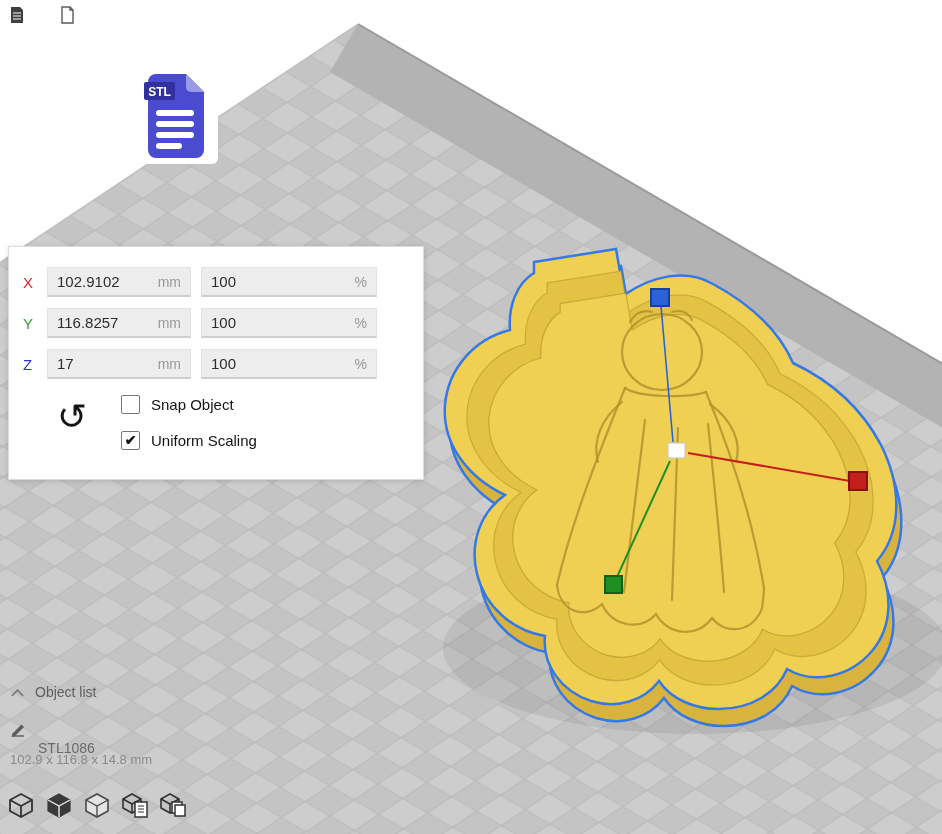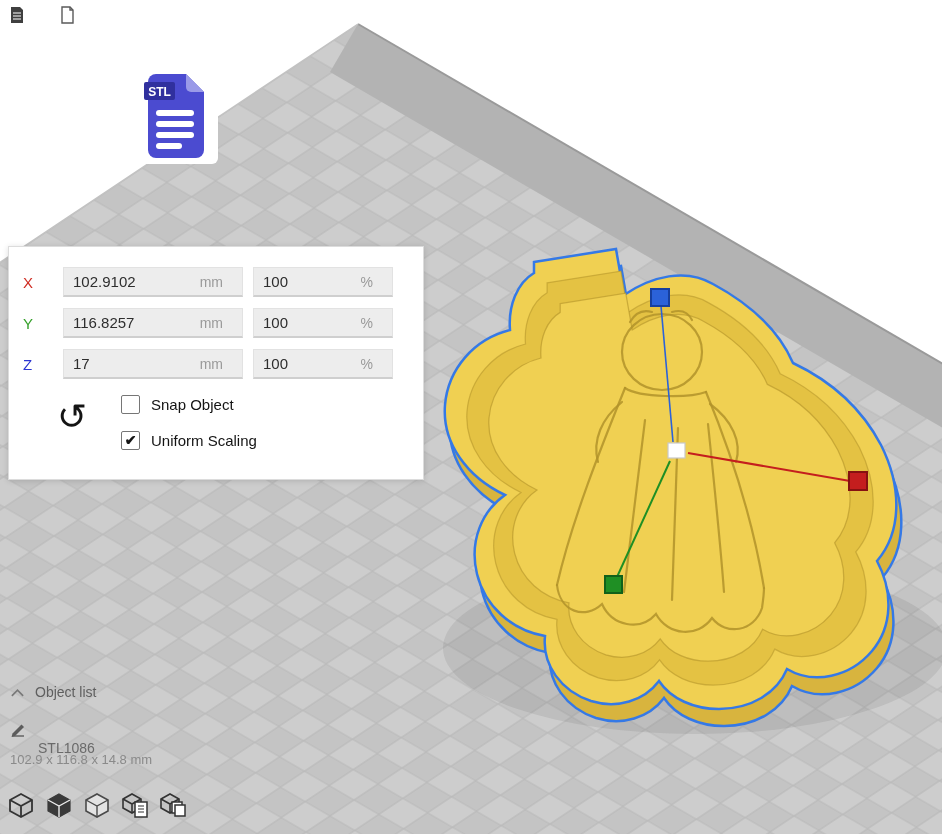--- a/index.html
+++ b/index.html
@@ -39,27 +39,27 @@
     box-shadow:0 1px 6px rgba(0,0,0,.14);z-index:10;
   }
   .srow{position:absolute;left:0;width:100%;height:30px;display:flex;align-items:center;}
   .srow.r0{top:20px;} .srow.r1{top:61px;} .srow.r2{top:102px;}
   .axis{width:20px;margin-left:14px;font-size:15px;}
   .axis-x{color:var(--axis_x);} .axis-y{color:var(--axis_y);} .axis-z{color:var(--axis_z);}
   .field{
     display:flex;align-items:center;height:30px;background:#ededed;
     border:1px solid #e2e2e2;border-bottom:2px solid #cfcfcf;box-sizing:border-box;
   }
-  .field.f1{width:180px;margin-left:20px;}
-  .field.f2{width:140px;margin-left:10px;}
+  .field.f1{width:144px;margin-left:4px;}
+  .field.f2{width:176px;margin-left:10px;}
   .field input{
     flex:1;min-width:0;border:none;background:transparent;outline:none;
     font:15px "Liberation Sans",sans-serif;color:#2e2e2e;padding:0 0 0 9px;
   }
-  .unit{color:#9a9a9a;font-size:14px;padding-right:19px;}
+  .unit{color:#9a9a9a;font-size:14px;padding-right:9px;}
   .controls{position:absolute;left:0;top:146px;width:100%;}
   .reset{
     position:absolute;left:48px;top:6px;font-size:36px;line-height:36px;color:#141414;
     cursor:pointer;user-select:none;
   }
   .checks{position:absolute;left:112px;top:0;}
   .checkrow{display:flex;align-items:center;height:22px;margin-bottom:14px;}
   .checkbox{
     width:19px;height:19px;background:#fff;border:1px solid #767676;border-radius:2px;
     display:inline-flex;align-items:center;justify-content:center;cursor:pointer;box-sizing:border-box;

